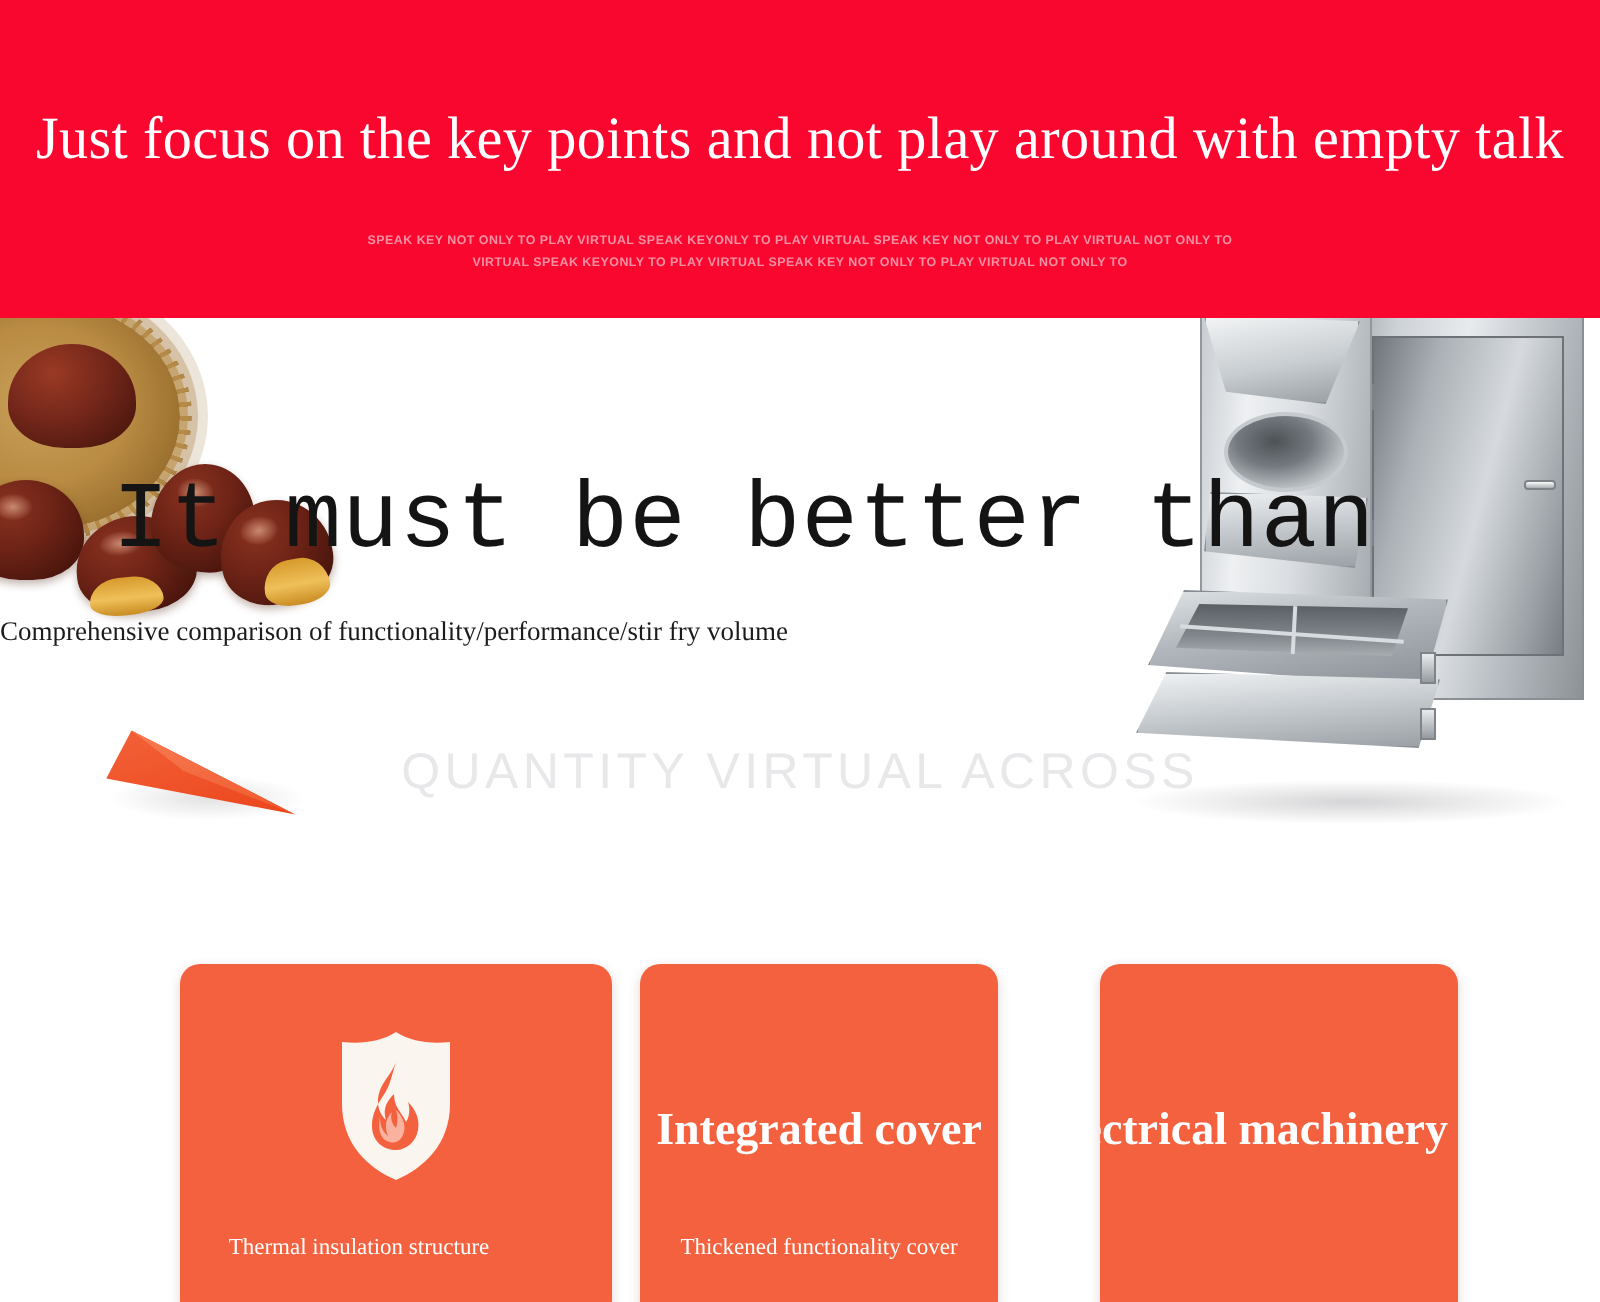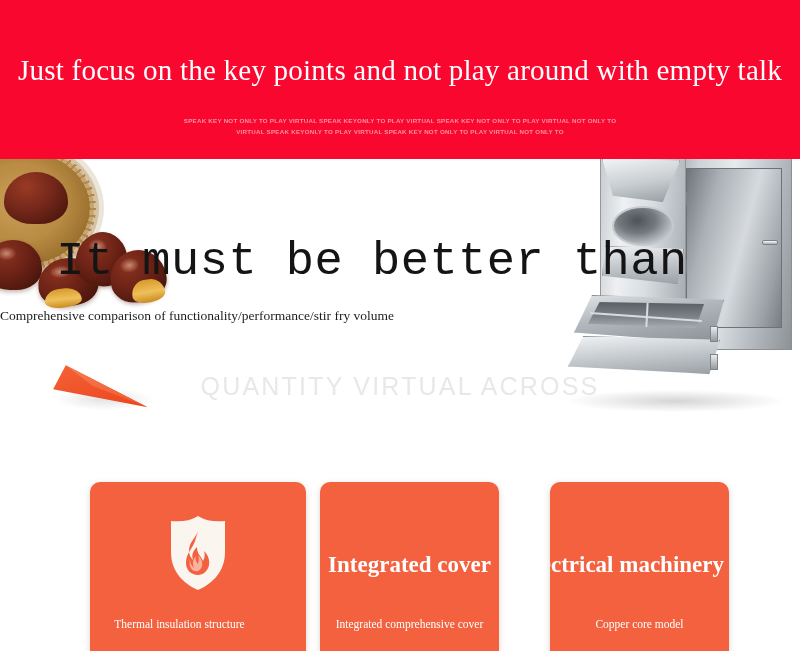--- a/index.html
+++ b/index.html
@@ -508,23 +508,22 @@
                    C34 47 34 44 33 41 C36 44 38 48 37 52 C36 56 33 58 30 57
                    C25 56 23 50 26 40 Z" fill="#fbf5ef" opacity="0.55"></path>
         </svg>
       </div>
       <div class="card-title"></div>
       <div class="card-caption">Thermal insulation structure</div>
     </div>
 
     <div class="card card-2">
       <div class="card-title">Integrated cover</div>
-      <div class="card-caption">Integrated comprehensive cover</div>
+      <div class="card-caption">Thickened functionality cover</div>
     </div>
 
     <div class="card card-3">
       <div class="card-title overflow" style="margin-left:-33px;">Electrical machinery</div>
-      <div class="card-caption">Copper core model</div>
     </div>
 
   </div>
 
 </div>
 
 </body></html>

